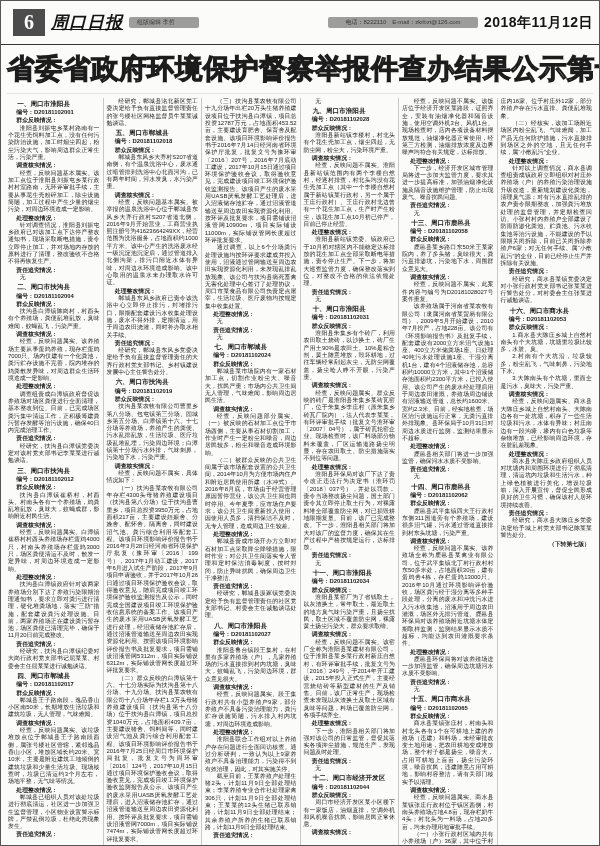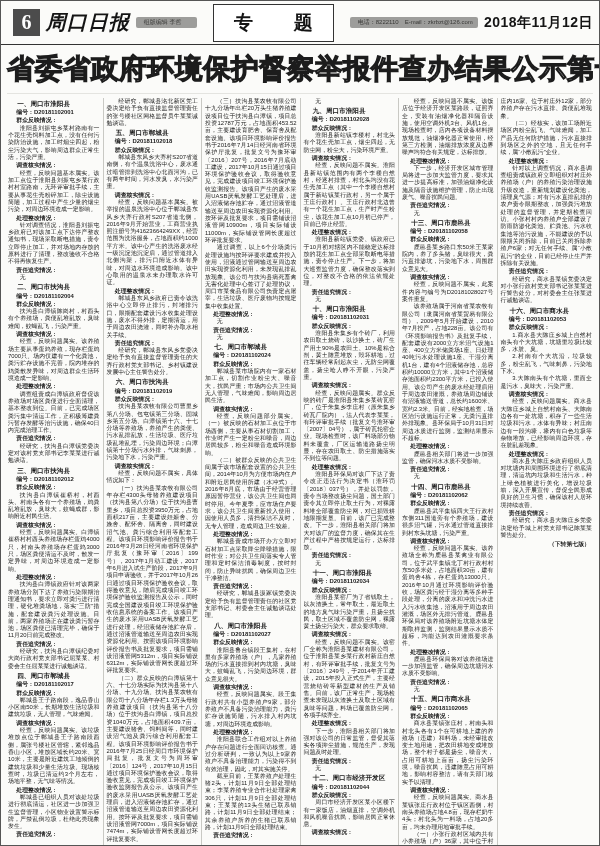--- a/index.html
+++ b/index.html
@@ -26,22 +26,23 @@
   .pageno-box{
     background:#4c4c4c;color:#fff;
     width:32px;height:27px;
     display:flex;align-items:center;justify-content:center;
     font-size:20px;font-weight:bold;
     font-family:"Liberation Serif",serif;
   }
   .masthead{
     font-family:"Liberation Serif",serif;
     font-weight:bold;font-style:italic;
-    font-size:20px;letter-spacing:1px;
+    font-size:17px;letter-spacing:1px;
     white-space:nowrap;
+    text-decoration:underline;
   }
   .gray-badge{
     background:#9d9d9b;color:#3a3a38;
     font-size:6px;line-height:11px;height:11px;
     padding:0 8px;border-radius:2px;
     white-space:nowrap;overflow:hidden;
     align-self:center;
   }
   .badge-left{width:70px;box-sizing:border-box;}
   .badge-right{width:150px;box-sizing:border-box;text-align:center;}
@@ -107,21 +108,20 @@
 <body>
 
 <div class="page">
 
   <div class="header">
     <div class="header-rule"></div>
     <div class="pageno-box">6</div>
     <div class="masthead">周口日报</div>
     <div class="gray-badge badge-left">组版编辑 李哲</div>
     <div class="spacer"></div>
-    <div class="section-box">专 题</div>
     <div class="spacer"></div>
     <div class="gray-badge badge-right">电话：8222110　E-mail：zkrbzt@126.com</div>
     <div class="date">2018年11月12日</div>
   </div>
 
   <div class="headline">省委省政府环境保护督察举报件查办结果公示第十一批(一)</div>
 
   <div class="flow">
       <div class="entry-title">一、周口市淮阳县</div>
       <div class="entry-code">编号：D20181102001</div>

